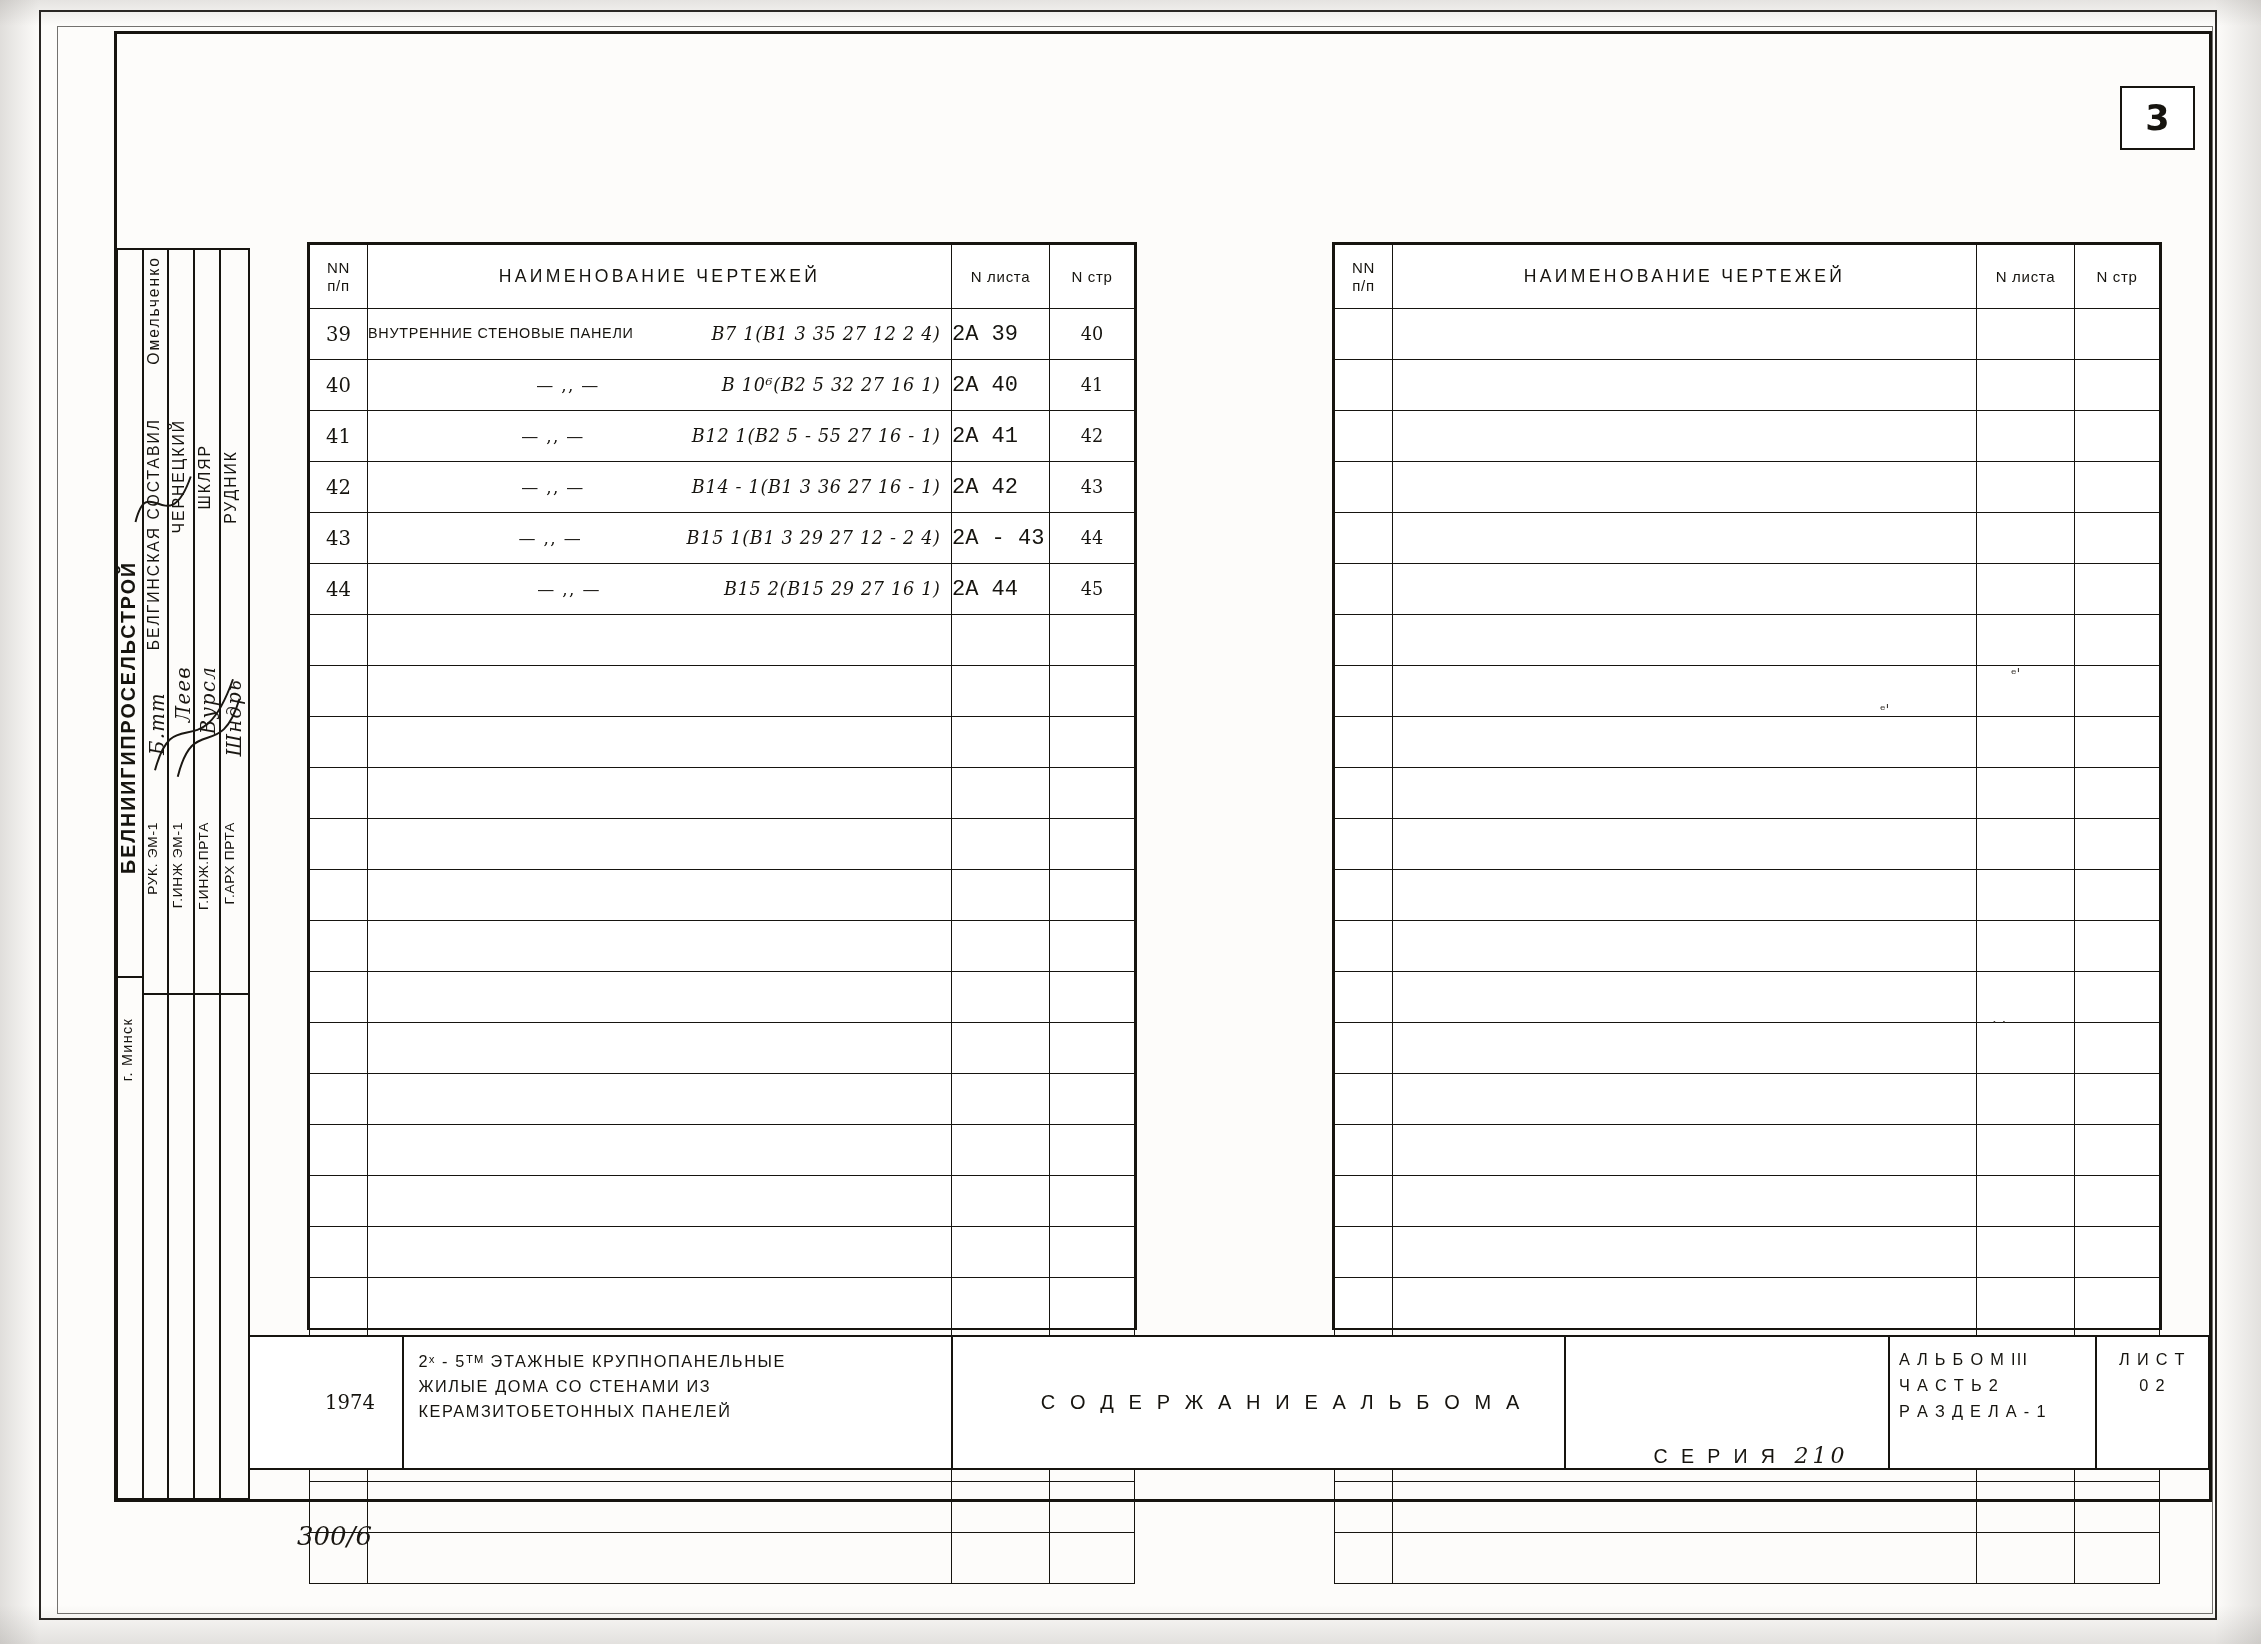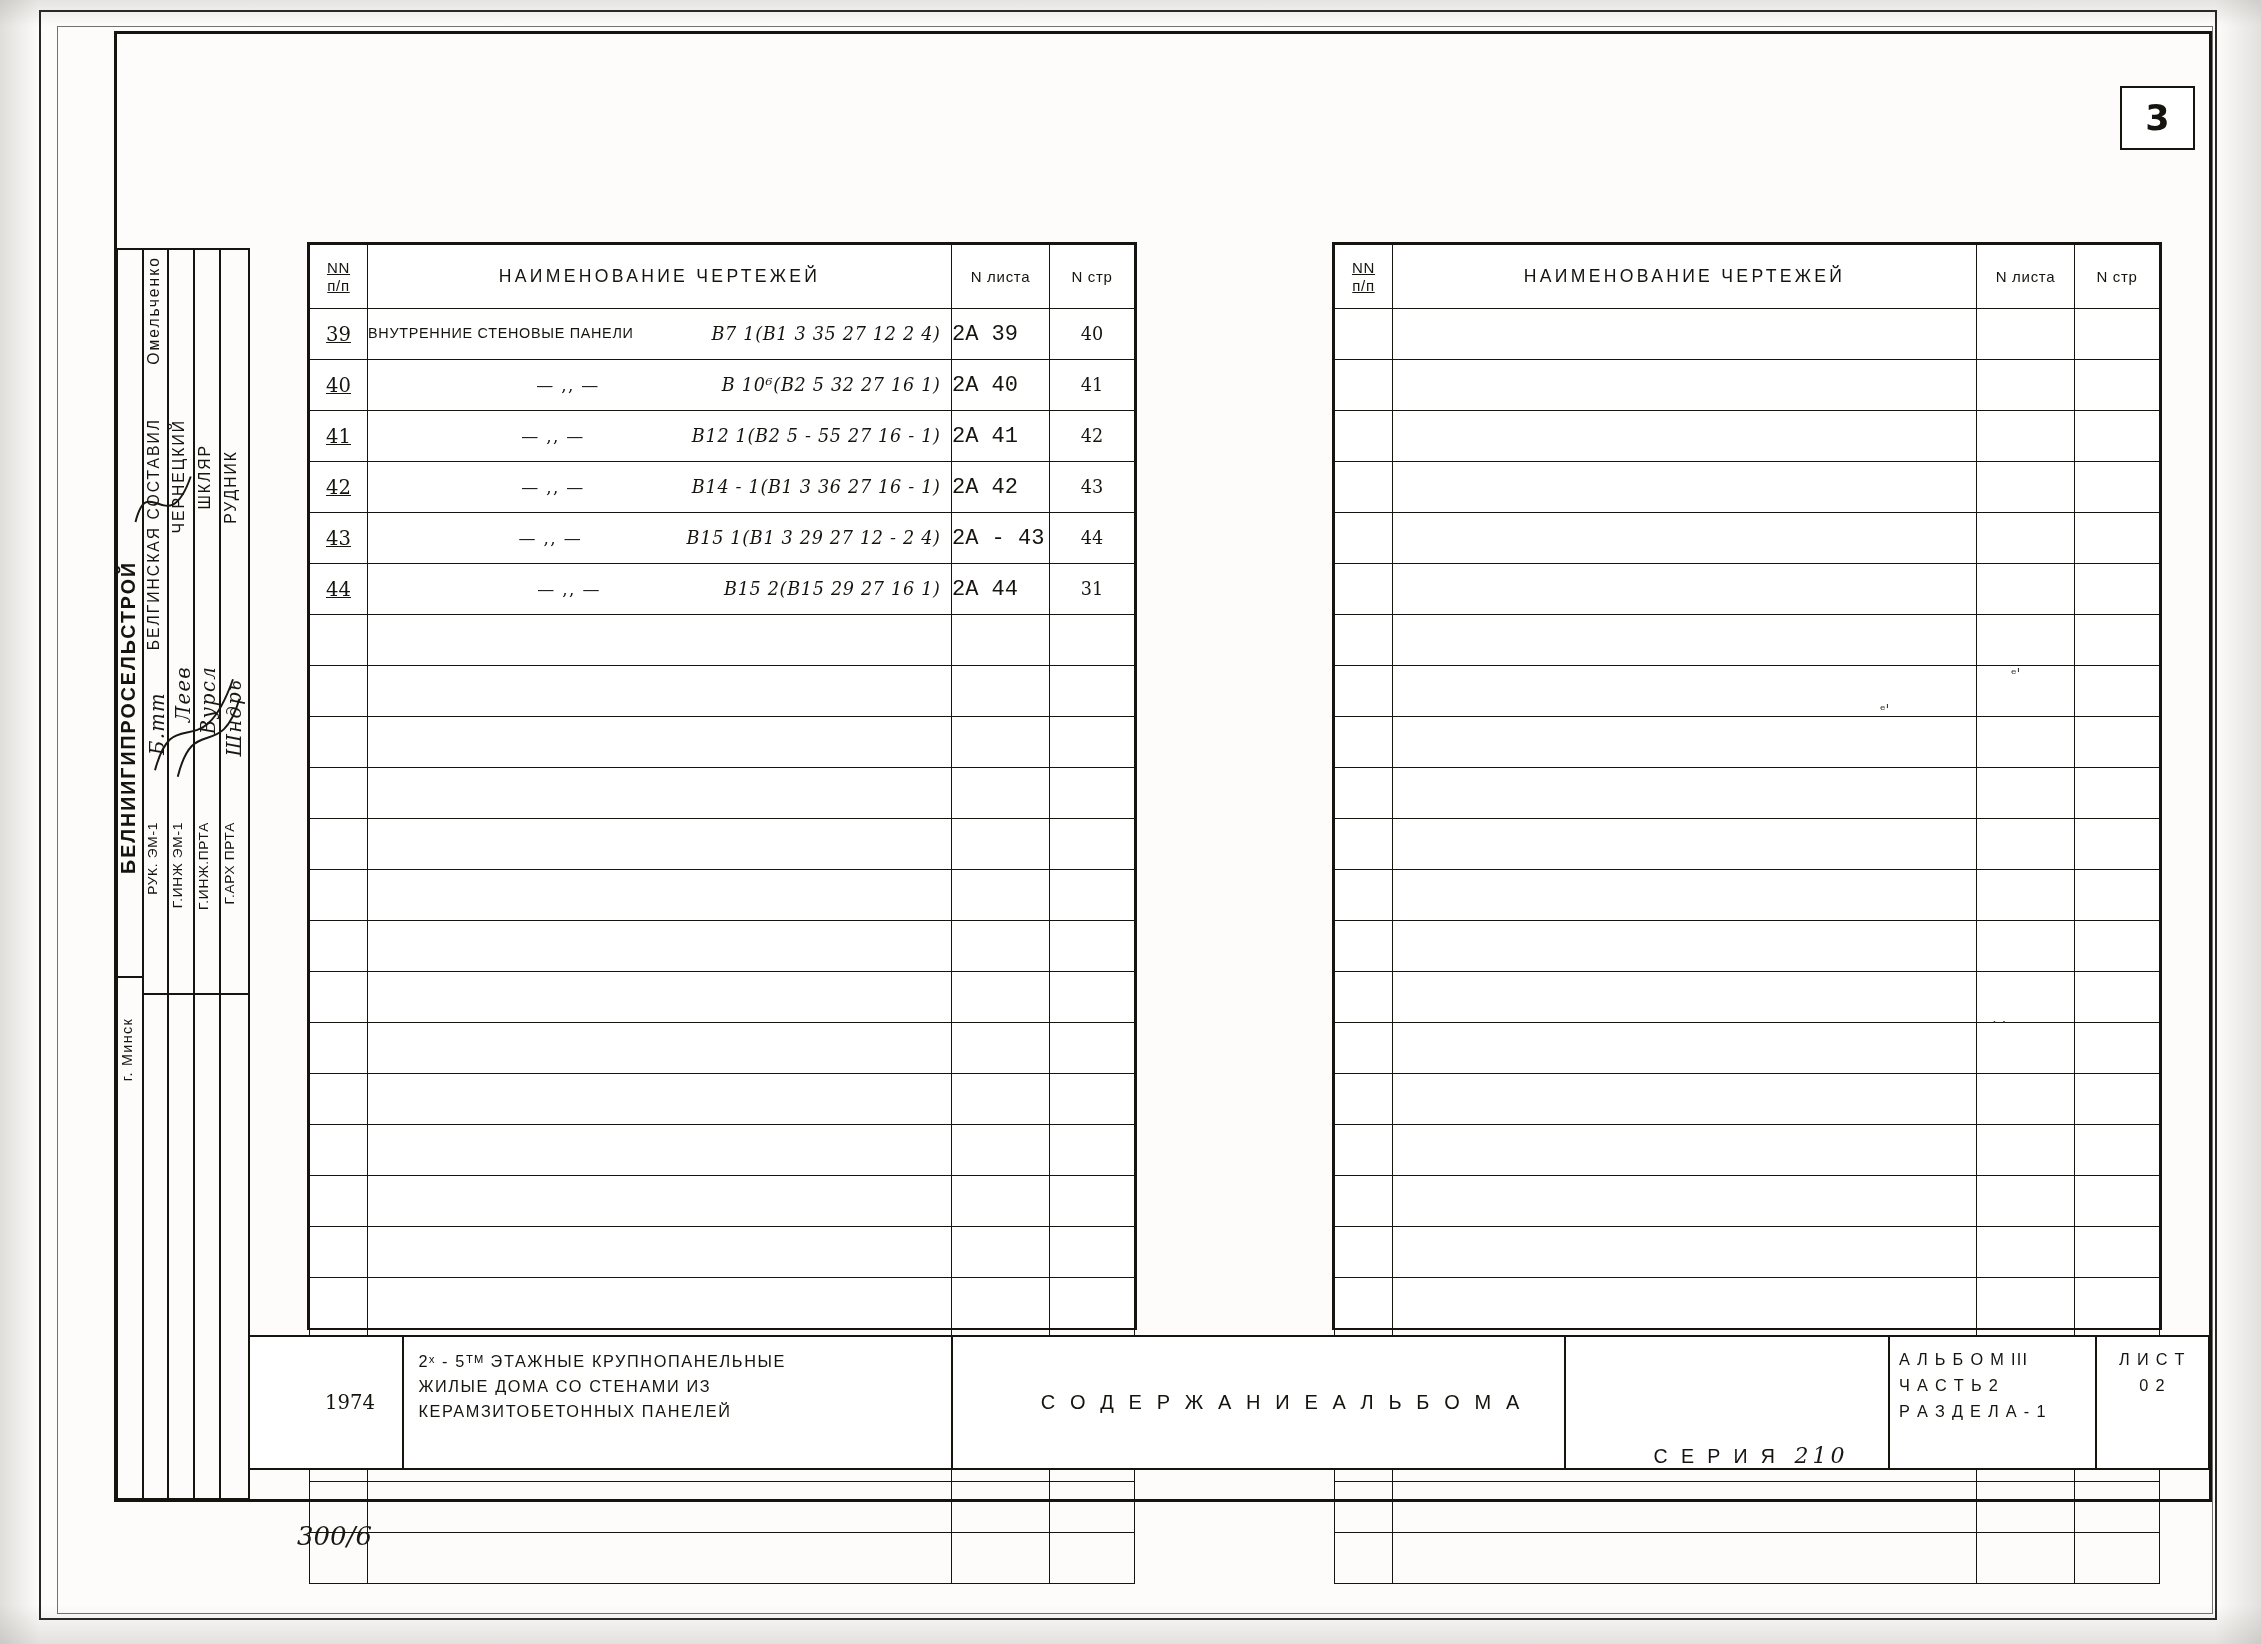--- a/index.html
+++ b/index.html
@@ -89,21 +89,21 @@
   .hdr td{
     height:63px;
     text-align:center;
     vertical-align:middle;
     font-size:17.6px;
     letter-spacing:3.3px;
     font-family:"Liberation Sans", sans-serif;
   }
   .hdr td.small{font-size:15px;letter-spacing:0.7px;line-height:1.15;}
   .rowh td{height:50px;vertical-align:middle;}
-  .c-num{width:57px;text-align:center;font-size:19.6px;font-family:"DejaVu Serif",serif;text-decoration:underline;}
+  .c-num{width:57px;text-align:center;font-size:19.6px;font-family:"DejaVu Serif",serif;}
   .c-name{padding-left:11.8px;}
   .c-sheet{width:97px;text-align:left;font-size:22px;font-family:Liberation Mono, monospace;}
   .c-page{width:84px;text-align:center;font-size:17.6px;font-family:"DejaVu Serif",serif;}
 
   .nm{
     display:flex;align-items:center;justify-content:space-between;
     width:100%;height:100%;
     font-family:"DejaVu Serif", serif;
     font-size:17px;
   }
@@ -288,21 +288,21 @@
           <tr class="rowh">
             <td class="c-num">44</td>
             <td class="c-name">
               <div class="nm">
                 <span class="lab"></span>
                 <span class="dash">—  ,, —</span>
                 <span class="code">В15 2(В15 29 27 16 1)</span>
               </div>
             </td>
             <td class="c-sheet">2А 44</td>
-            <td class="c-page">31</td>
+            <td class="c-page">45</td>
           </tr>
           <tr class="rowh">
             <td class="c-num"></td>
             <td class="c-name"></td>
             <td class="c-sheet"></td>
             <td class="c-page"></td>
           </tr>
           <tr class="rowh">
             <td class="c-num"></td>
             <td class="c-name"></td>

